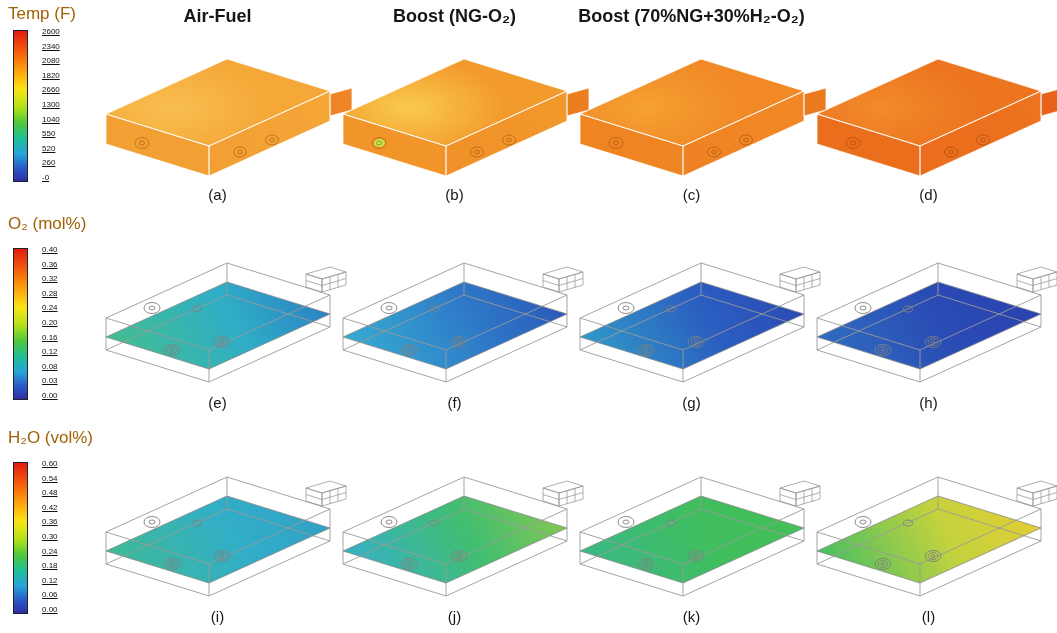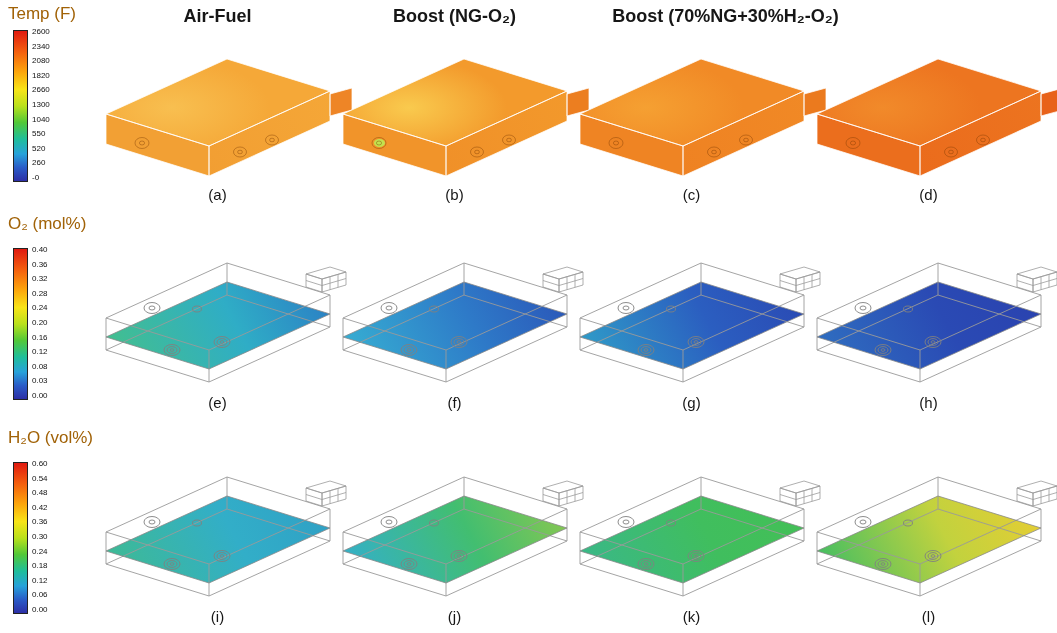--- a/index.html
+++ b/index.html
@@ -2,21 +2,21 @@
 <html><head>
 <meta charset="utf-8">
 <style>
   html,body{margin:0;padding:0;background:#ffffff;}
   .fig{position:relative;width:1057px;height:633px;background:#ffffff;overflow:hidden;
        font-family:"Liberation Sans",sans-serif;color:#111;}
   .col-header{position:absolute;width:237px;text-align:center;font-size:18px;font-weight:700;
               white-space:nowrap;color:#161616;}
   .row-label{position:absolute;left:8px;font-size:17px;color:#a16207;}
   .caption{position:absolute;width:237px;text-align:center;font-size:15px;color:#161616;}
-  .colorbar{position:absolute;left:13px;display:flex;gap:4px;height:154px;}
+  .colorbar{position:absolute;left:13px;display:flex;gap:14px;height:154px;text-decoration:underline;}
   .cb-strip{width:13px;height:150px;margin-top:2px;border:1px solid #222;
             background:linear-gradient(180deg,#e01a10 0%,#f4600e 14%,#fca40c 27%,#f8e418 39%,
             #bae11c 50%,#52c838 61%,#1fbe9a 72%,#27a2da 82%,#2a5cc8 91%,#2d2fa6 100%);}
   .cb-ticks{display:flex;flex-direction:column;justify-content:space-between;height:154px;
             font-size:8px;line-height:8px;color:#111;}
   .panel{position:absolute;width:256px;height:142px;}
   .face,.slice{position:absolute;inset:0;}
   .overlay{position:absolute;inset:0;width:100%;height:100%;}
   .f-top{clip-path:polygon(6px 66px,127px 11px,230px 43px,109px 98px);
          background:radial-gradient(ellipse 140px 70px at 28% 42%,var(--top2),var(--top) 70%);}
@@ -81,21 +81,21 @@
         <ellipse cx="122" cy="90" rx="2" ry="1.3"></ellipse>
       </g>
     </g>
   </defs>
 </svg>
 
 <div class="fig">
 
   <div class="col-header" style="left:99px;top:6px">Air-Fuel</div>
   <div class="col-header" style="left:336px;top:6px">Boost (NG-O₂)</div>
-  <div class="col-header" style="left:607px;top:6px">Boost (70%NG+30%H₂-O₂)</div>
+  <div class="col-header" style="left:573px;top:6px">Boost (70%NG+30%H₂-O₂)</div>
 
   <div class="row-label" style="top:4px">Temp (F)</div>
   <div class="colorbar" style="top:28px">
     <div class="cb-strip"></div>
     <div class="cb-ticks">
       <span>2600</span>
       <span>2340</span>
       <span>2080</span>
       <span>1820</span>
       <span>2660</span>

